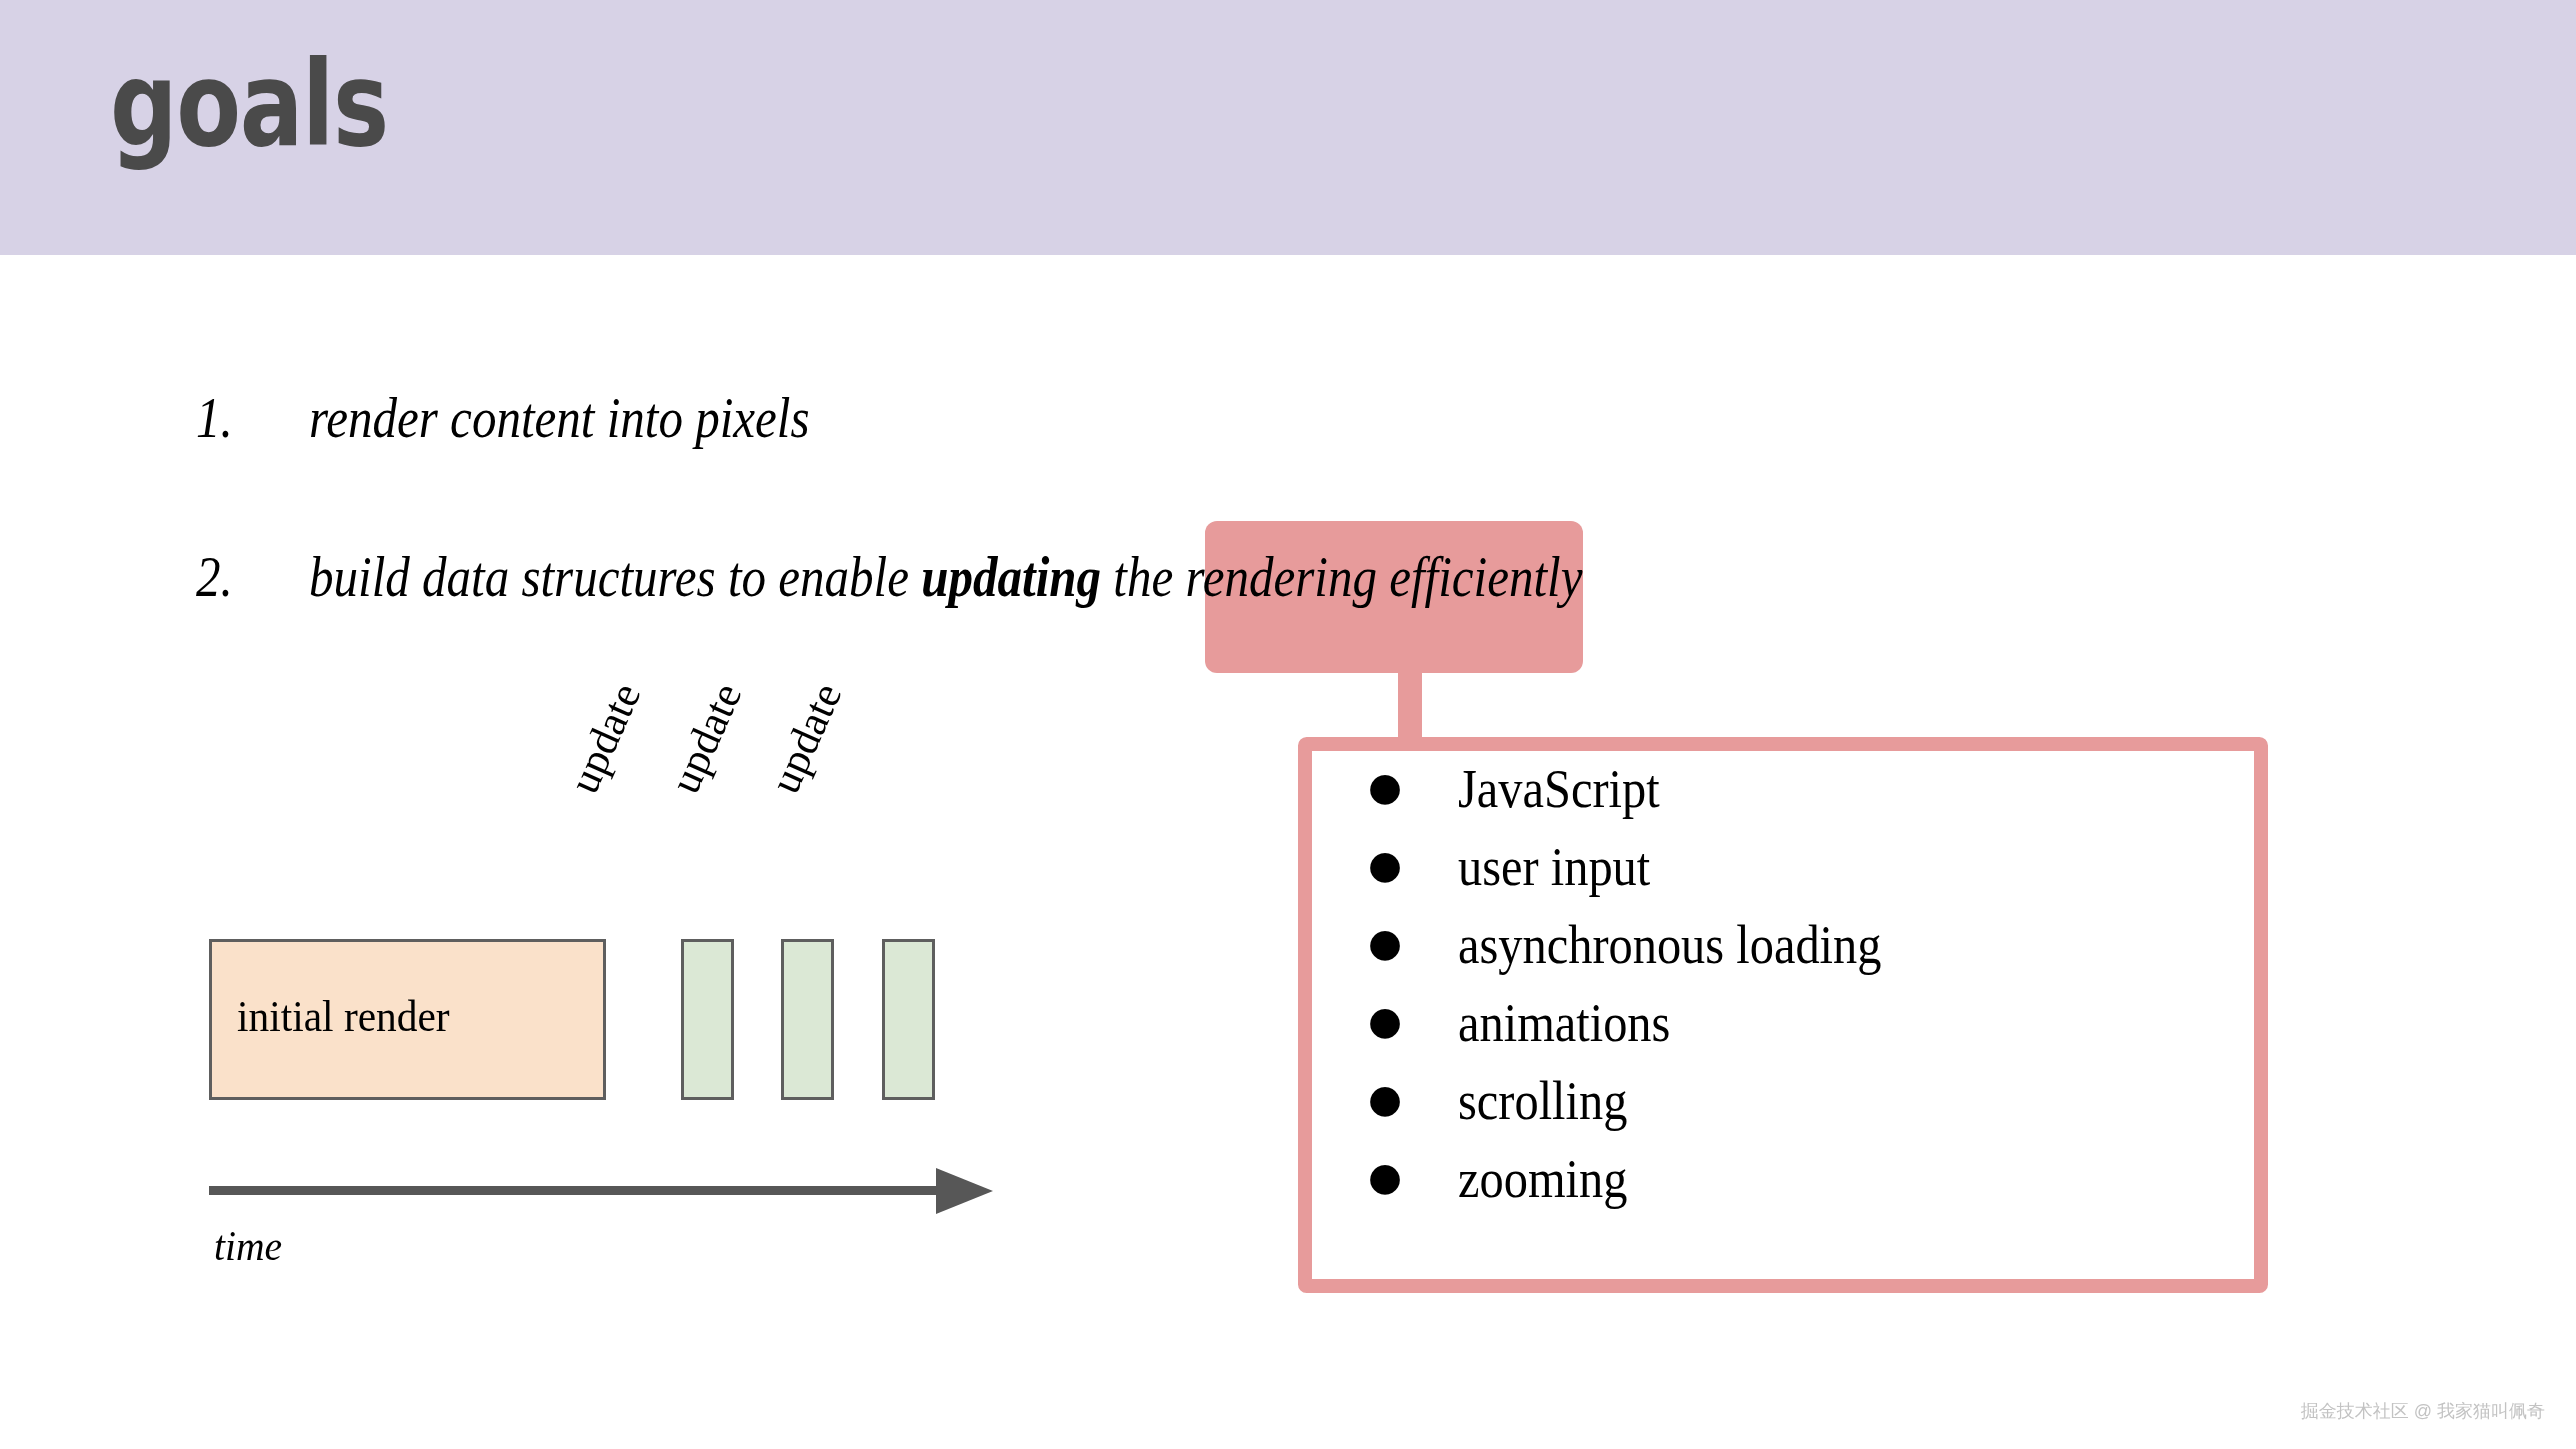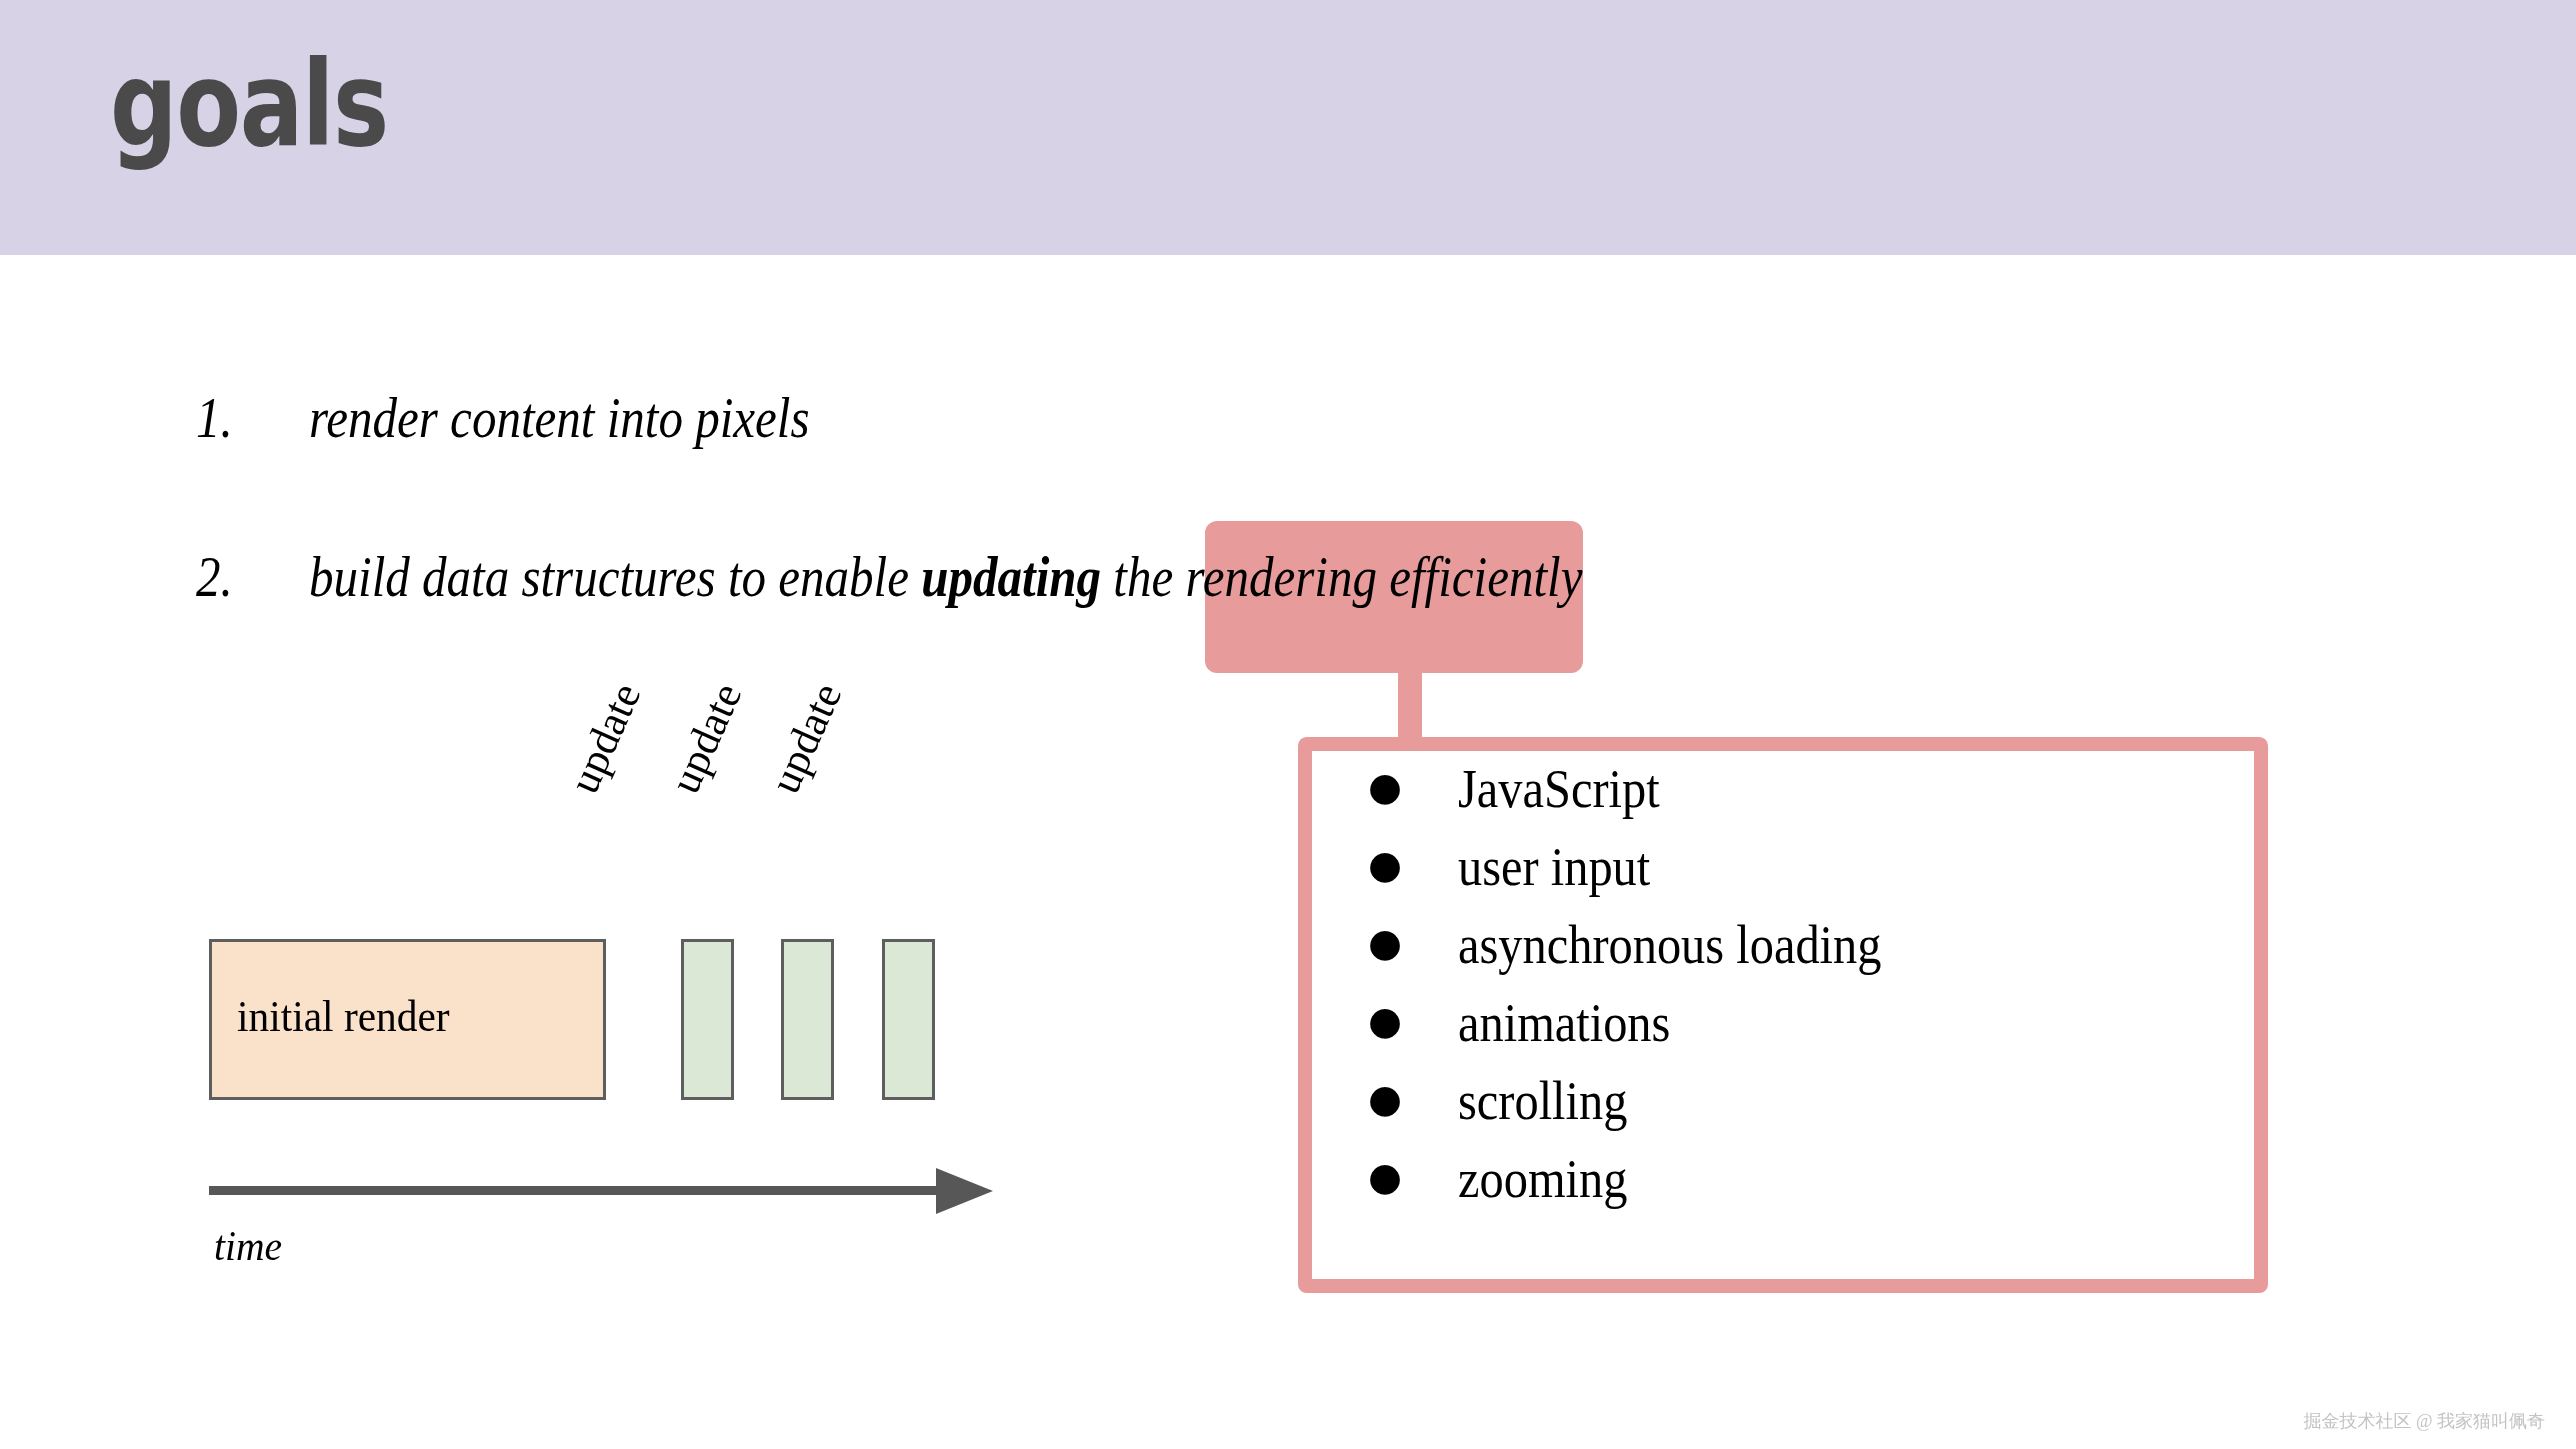--- a/index.html
+++ b/index.html
@@ -218,22 +218,22 @@
     line-height: 1;
     color: #000000;
     transform: scaleX(0.92);
     transform-origin: left top;
   }
 
   
   #watermark {
     position: absolute;
     right: 31px;
-    bottom: 19px;
-    font-family: Liberation Serif, serif;
+    bottom: 29px;
+    font-family: Liberation Sans, sans-serif;
     font-size: 18px;
     line-height: 1;
     color: #c3c3c3;
     white-space: nowrap;
   }
 </style>
 </head>
 <body>
 
 <div id="slide">

